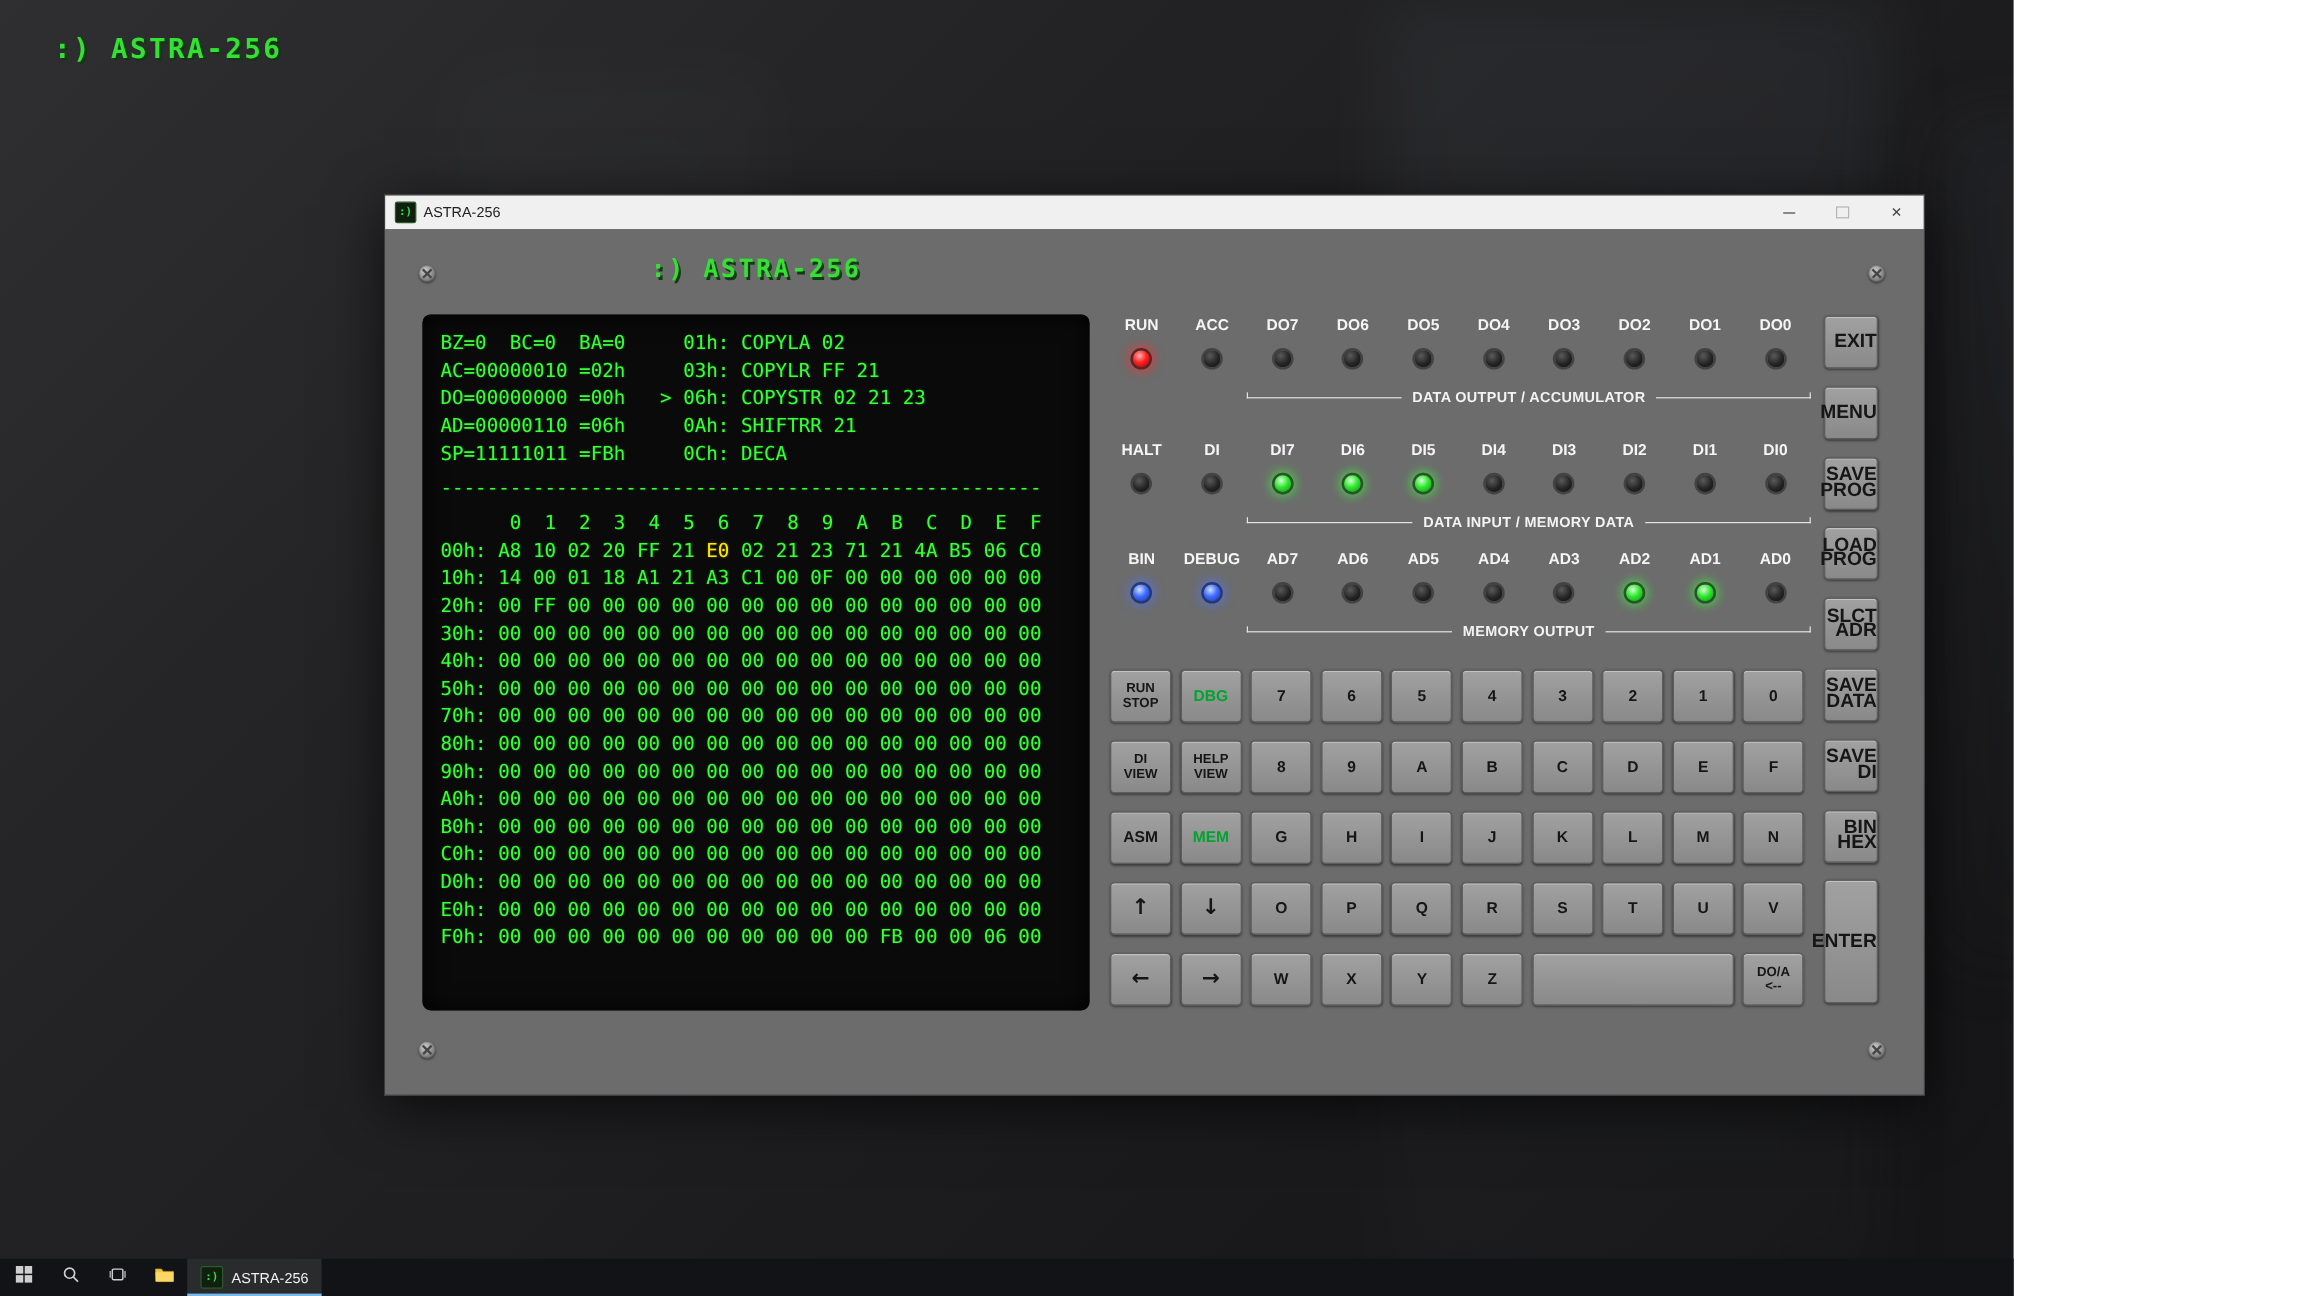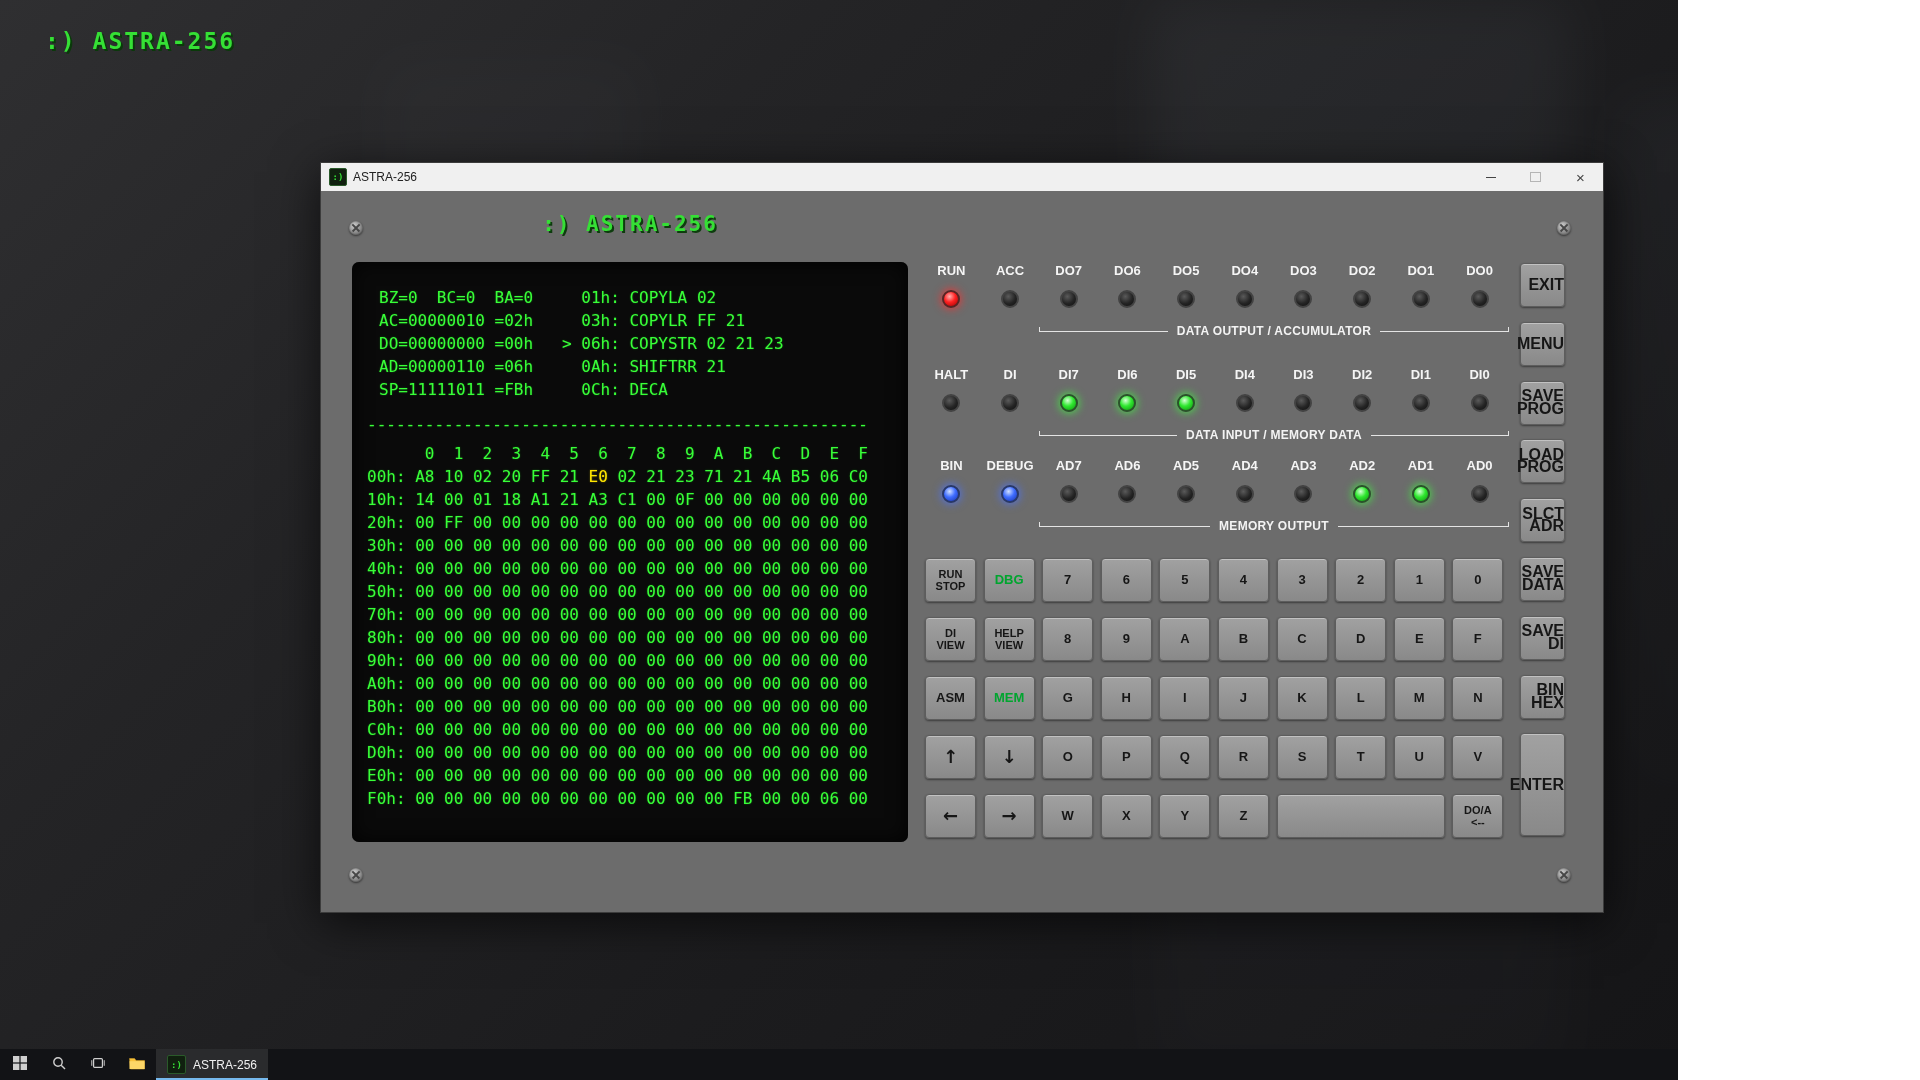--- a/index.html
+++ b/index.html
@@ -43,21 +43,21 @@
 
   .app-logo{position:absolute;left:31px;top:21px;width:556px;text-align:center;
     font-family:"DejaVu Sans Mono",monospace;font-weight:bold;font-size:21px;letter-spacing:2px;
     color:var(--logo-green,#35e035);text-shadow:2px 2px 0 rgba(8,58,8,.95);}
 
   
   .screen{position:absolute;left:31px;top:71px;width:556px;height:580px;background:var(--screen-bg,#0a0a0a);
     border-radius:7px;box-sizing:border-box;padding:12px 15px;box-shadow:inset 0 0 20px rgba(0,0,0,.85);
     font-family:"DejaVu Sans Mono",monospace;font-size:16px;line-height:23px;
     color:var(--screen-text,#38ff38);text-shadow:0 0 2px rgba(40,255,40,.35);}
-  .screen pre{margin:12px;font:inherit;}
+  .screen pre{margin:0;font:inherit;}
   .screen-divider{margin:6px 0;white-space:pre;}
   .dump-line{white-space:pre;}
   .byte-highlight{color:var(--highlight,#ffe600);text-shadow:0 0 2px rgba(255,230,0,.45);}
 
   
   .led-panel{position:absolute;left:601px;top:72px;width:590px;height:280px;}
   .led-row{position:absolute;left:0;right:0;}
   .led-row-0{top:0;} .led-row-1{top:104px;} .led-row-2{top:195px;}
   .led-labels,.led-dots{display:flex;}
   .led-cell{width:58.7px;flex:none;text-align:center;font-weight:bold;font-size:13px;color:#f5f5f5;}

